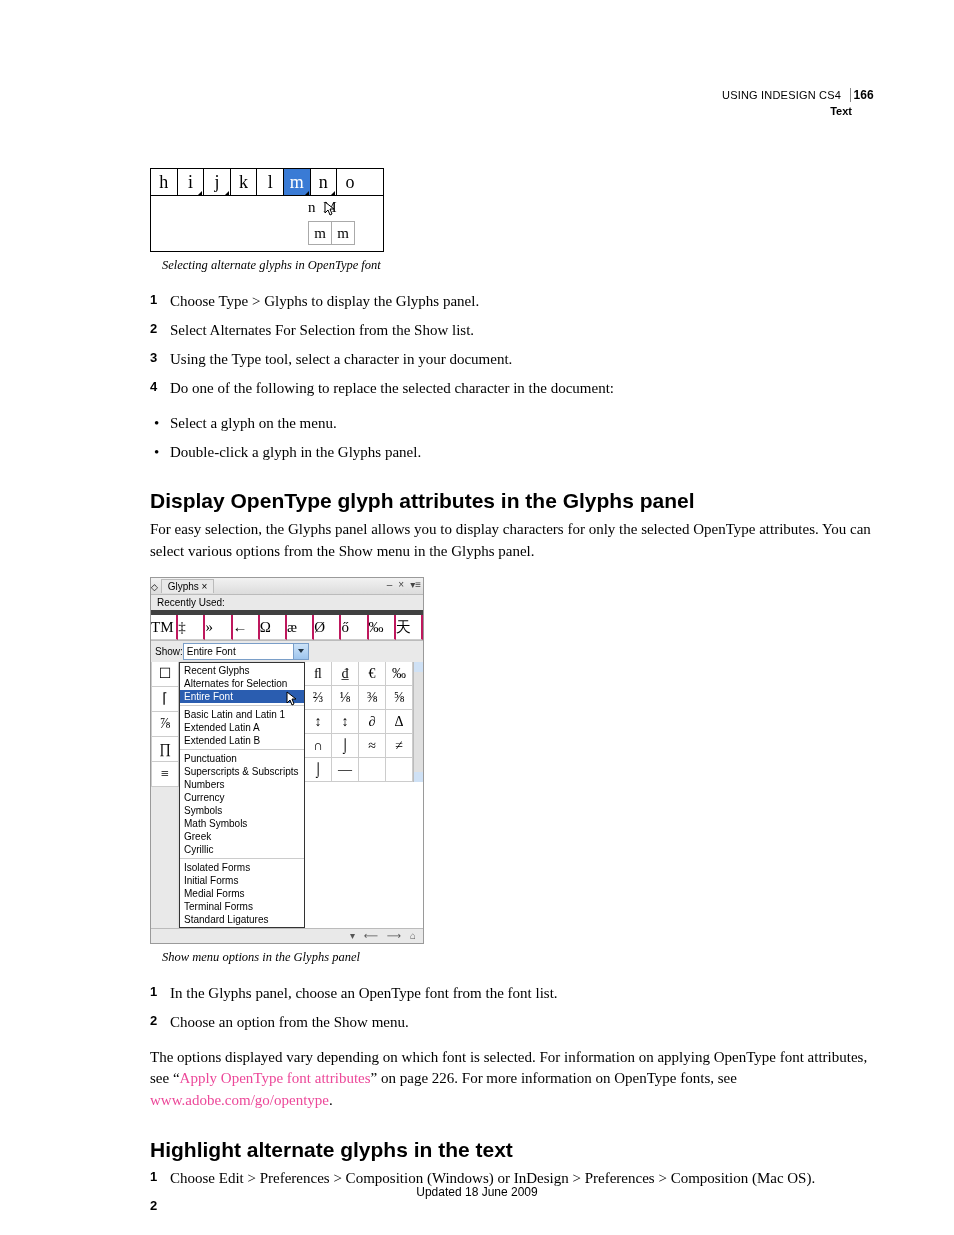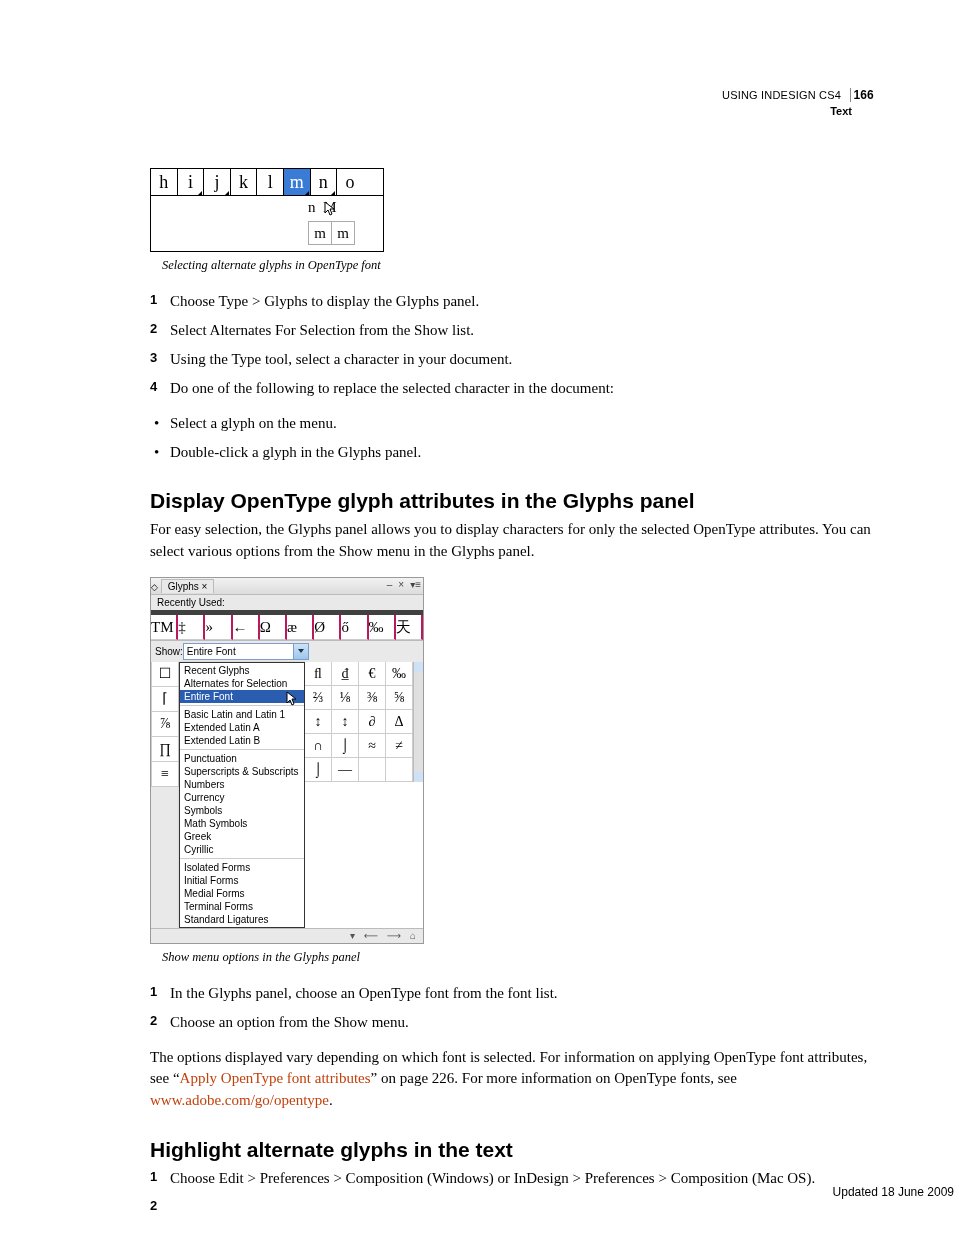--- a/index.html
+++ b/index.html
@@ -124,21 +124,21 @@
   h3.section {
     font-family: "Myriad Pro", Arial, sans-serif;
     font-weight: bold;
     font-size: 21px;
     margin: 26px 0 6px;
   }
   p.body {
     margin: 0 0 14px;
     line-height: 1.45;
   }
-  a.link { color: #c2410c; text-decoration: none; }
+  a.link { color: #ec4899; text-decoration: none; }
   
   .fig2 {
     width: 272px;
     border: 1px solid #9a9a9a;
     background: #e9e9e9;
     font-family: Tahoma, Arial, sans-serif;
     font-size: 10px;
     position: relative;
     margin-top: 4px;
   }
@@ -243,21 +243,21 @@
   }
   .scroll{grid-row:1 / span 5;grid-column:5;background:#e0e0e0;border-left:1px solid #bbb;position:relative;}
   .scroll .up{position:absolute;top:0;left:0;right:0;height:10px;background:#cfe1f5;}
   .scroll .down{position:absolute;bottom:0;left:0;right:0;height:10px;background:#cfe1f5;}
   .bottombar{height:14px;background:#e9e9e9;border-top:1px solid #bbb;position:relative;}
   .bottombar .icons{position:absolute;right:4px;top:1px;font-size:10px;color:#555;letter-spacing:3px;}
   .cursor2{position:absolute;left:135px;top:113px;}
   .footer{
     position:absolute;
     bottom:36px;left:0;right:0;
-    text-align:right;
+    text-align:center;
     font-family: "Myriad Pro", Arial, sans-serif;
     font-size:12px;
   }
 </style>
 </head>
 <body>
 
 <div class="page">
 
   <div class="running-head">

